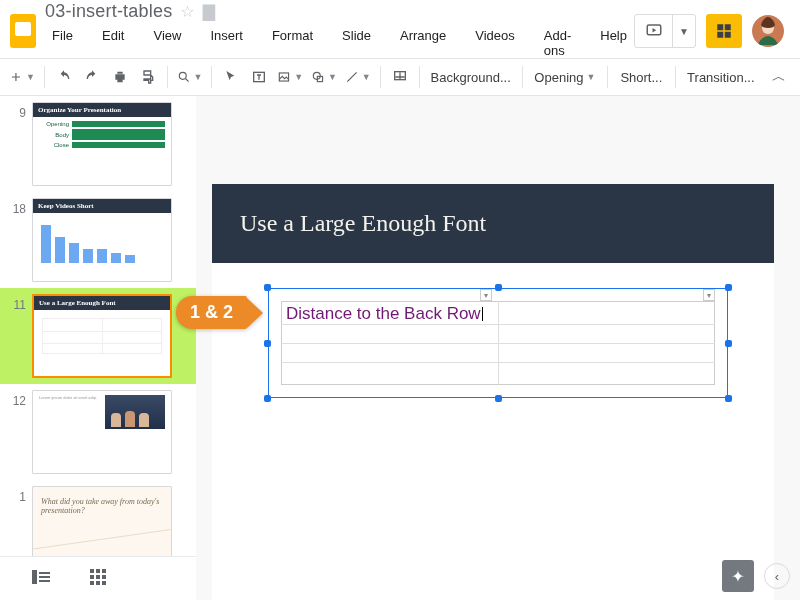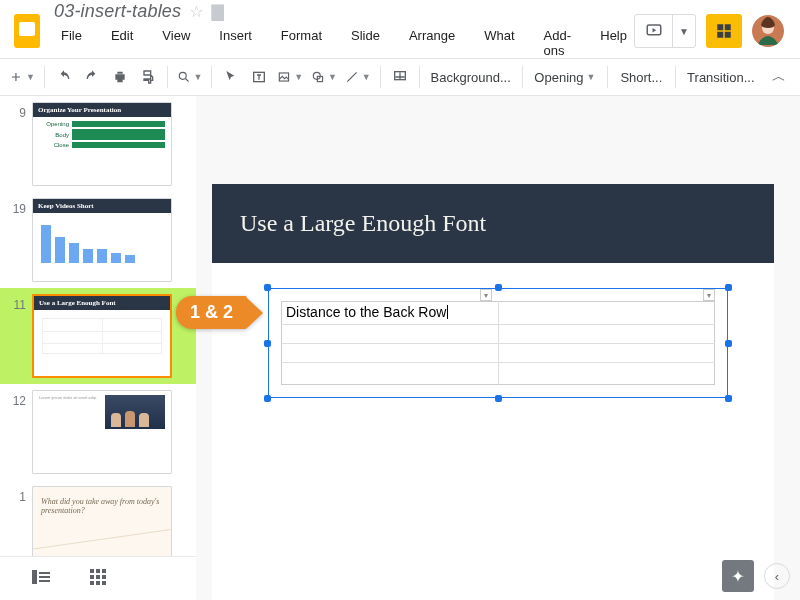--- a/index.html
+++ b/index.html
@@ -4,21 +4,21 @@
 <style>
   * { box-sizing: border-box; margin: 0; padding: 0; }
   body { font-family: Arial, Helvetica, sans-serif; font-size: 13px; color: #3c4043; background: #fff; width: 800px; height: 600px; overflow: hidden; position: relative; }
   
   .titlebar { display: flex; align-items: center; height: 58px; padding: 4px 10px 0 6px; }
   .logo { width: 42px; height: 42px; display:flex; align-items:center; justify-content:center; }
   .logo-box { width: 26px; height: 34px; background: #ffba00; border-radius: 3px; position: relative; }
   .logo-box::after { content:""; position:absolute; left:5px; right:5px; top:8px; height:14px; background:#fff; border-radius:2px; }
   .title-area { flex:1; padding-left:6px; }
   .doc-title-row { display:flex; align-items:center; gap:8px; }
-  .doc-title { font-size:18px; color:#5f6368; letter-spacing:0.2px;font-style:italic; }
+  .doc-title { font-size:18px; color:#5f6368; letter-spacing:0.2px; }
   .star, .folder { color:#c7cbd0; font-size:16px; cursor:pointer; }
   .menus { display:flex; gap:15px; margin-top:2px; }
   .menus span { padding:4px 7px; cursor:pointer; color:#222; border-radius:3px; }
   .title-actions { display:flex; align-items:center; gap:10px; padding-right:6px; }
   .play-btn { height:34px; border:1px solid #dadce0; border-radius:3px; display:flex; align-items:center; }
   .play-main { width:38px; height:100%; display:flex; align-items:center; justify-content:center; border-right:1px solid #dadce0; cursor:pointer; }
   .play-caret { width:22px; display:flex; align-items:center; justify-content:center; cursor:pointer; color:#5f6368; font-size:10px;}
   .share-btn { width:36px; height:34px; background:#fbbc04; border-radius:3px; display:flex; align-items:center; justify-content:center; cursor:pointer; }
   .avatar { width:32px; height:32px; border-radius:50%; overflow:hidden; background:#e0c7b9; display:flex; align-items:center; justify-content:center; }
   .avatar svg { width:100%; height:100%; }
@@ -50,21 +50,21 @@
   .sel-border { position:absolute; inset:0; border:1px solid #1a73e8; }
   .sel-inner { position:absolute; inset:13px; border:1px solid #ccc; }
   .dot { position:absolute; width:7px; height:7px; background:#1a73e8; border-radius:2px; }
   .dot.tl{left:-4px;top:-4px}.dot.tm{left:50%;top:-4px;margin-left:-3px}.dot.tr{right:-4px;top:-4px}
   .dot.ml{left:-4px;top:50%;margin-top:-3px}.dot.mr{right:-4px;top:50%;margin-top:-3px}
   .dot.bl{left:-4px;bottom:-4px}.dot.bm{left:50%;bottom:-4px;margin-left:-3px}.dot.br{right:-4px;bottom:-4px}
   .cdrop { position:absolute; top:1px; width:12px; height:12px; border:1px solid #ccc; background:#fff; font-size:8px; display:flex; align-items:center; justify-content:center; color:#888;}
   .tbl { position:absolute; left:0; top:0; right:0; bottom:0; }
   .tbl .row-line { position:absolute; left:13px; right:13px; height:1px; background:#ddd; }
   .tbl .col-line { position:absolute; top:13px; bottom:13px; width:1px; background:#ddd; }
-  .cell-text { position:absolute; left:18px; top:16px; font-size:14px; color:#000000; display:flex; align-items:center; }
+  .cell-text { position:absolute; left:18px; top:16px; font-size:17px; color:#701a75; display:flex; align-items:center; }
   .cursor { display:inline-block; width:1px; height:14px; background:#000; margin-left:1px; }
   
   .callout { position:absolute; left:176px; top:296px; display:flex; align-items:center; filter: drop-shadow(0 1px 2px rgba(0,0,0,0.25)); }
   .callout-body { background:#ec8a27; color:#fff; font-weight:bold; font-size:18px; padding:6px 14px; border-radius:16px 2px 2px 16px; }
   .callout-tip { width:0; height:0; border-top:15px solid transparent; border-bottom:15px solid transparent; border-left:16px solid #ec8a27; }
   
   .bottombar { position:absolute; left:0; bottom:0; height:44px; width:196px; border-top:1px solid #e8eaed; background:#fff; display:flex; align-items:center; gap:40px; padding-left:32px; }
   .bottombar .bbtn { color:#5f6368; cursor:pointer; }
   .float-right { position:absolute; right:10px; bottom:8px; display:flex; align-items:center; gap:10px; }
   .explore-btn { width:32px; height:32px; background:#747980; border-radius:3px; display:flex; align-items:center; justify-content:center; color:#fff; cursor:pointer; font-size:16px;}
@@ -86,21 +86,21 @@
       <span class="folder">▇</span>
     </div>
     <div class="menus">
       <span>File</span>
       <span>Edit</span>
       <span>View</span>
       <span>Insert</span>
       <span>Format</span>
       <span>Slide</span>
       <span>Arrange</span>
-      <span>What</span>
+      <span>Videos</span>
       <span>Add-ons</span>
       <span>Help</span>
     </div>
   </div>
   <div class="title-actions">
     <div class="play-btn">
       <div class="play-main">
         <svg viewBox="0 0 24 24" width="18" height="18">
             <rect x="3" y="4" width="18" height="13" rx="2" fill="none" stroke="#5f6368" stroke-width="2"></rect>
             <path d="M10 8l5 3-5 3z" fill="#5f6368"></path>
@@ -235,21 +235,21 @@
             </div>
           <div style="display:flex;align-items:center">
               <span style="color:#17623f;font-size:6px;width:30px;text-align:right;margin-right:3px">Close</span>
               <span style="flex:1;height:6px;background:#1e8a54"></span>
             </div>
         </div>
       </div>
     </div>
 
     <div class="slide-item">
-      <div class="slide-num">19</div>
+      <div class="slide-num">18</div>
       <div class="thumb">
         <div class="th-head">Keep Videos Short</div>
         <div class="bars-chart">
             <div style="height:38px"></div>
             <div style="height:26px"></div>
             <div style="height:20px"></div>
             <div style="height:14px"></div>
             <div style="height:14px"></div>
             <div style="height:10px"></div>
             <div style="height:8px"></div>

